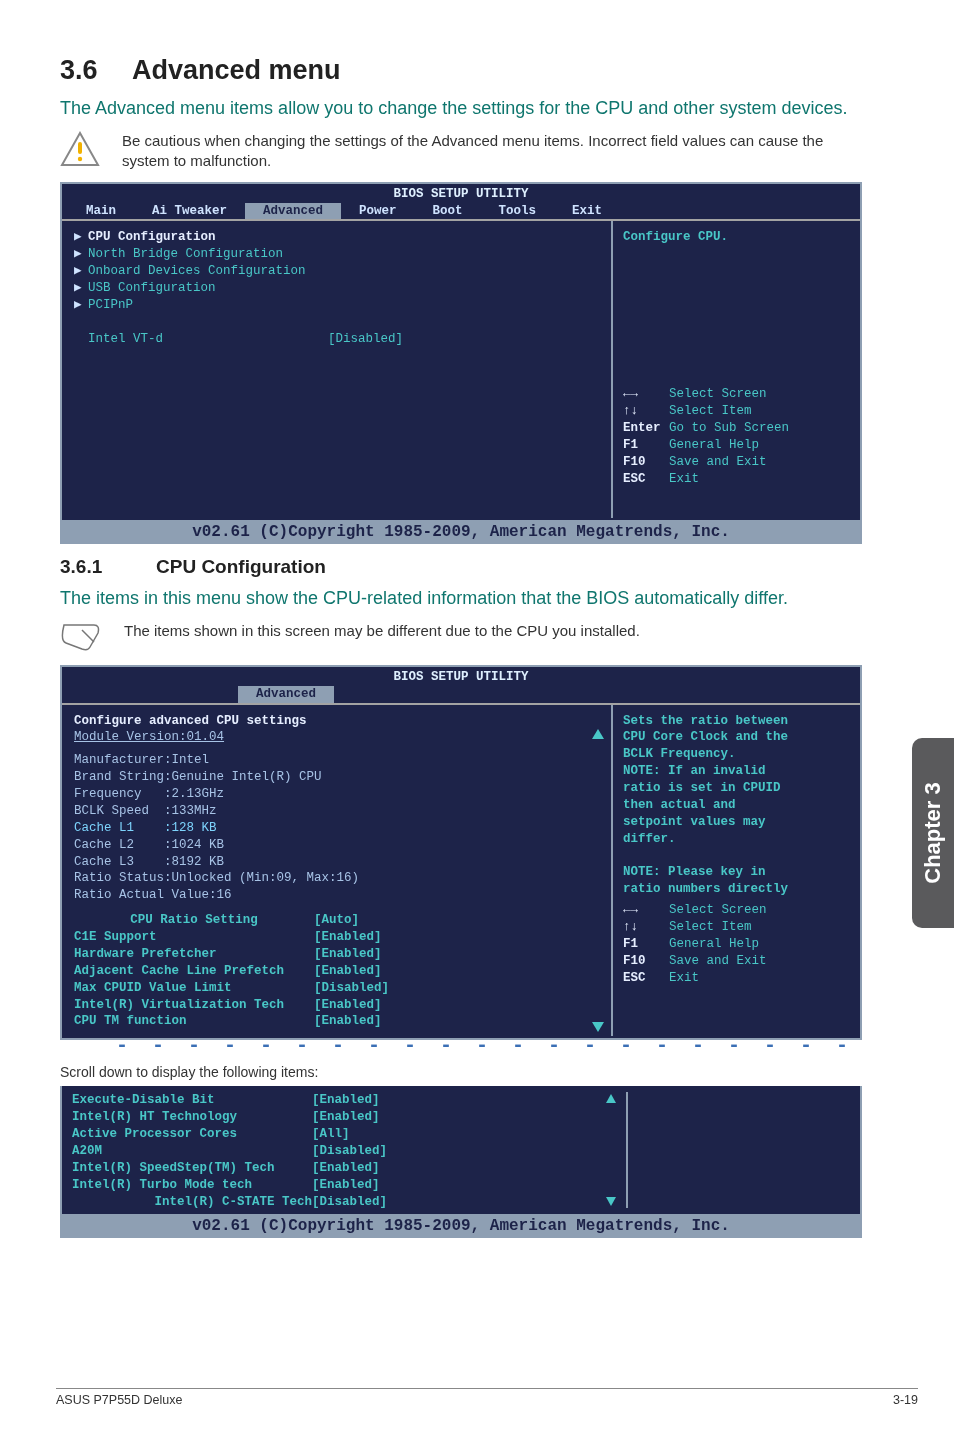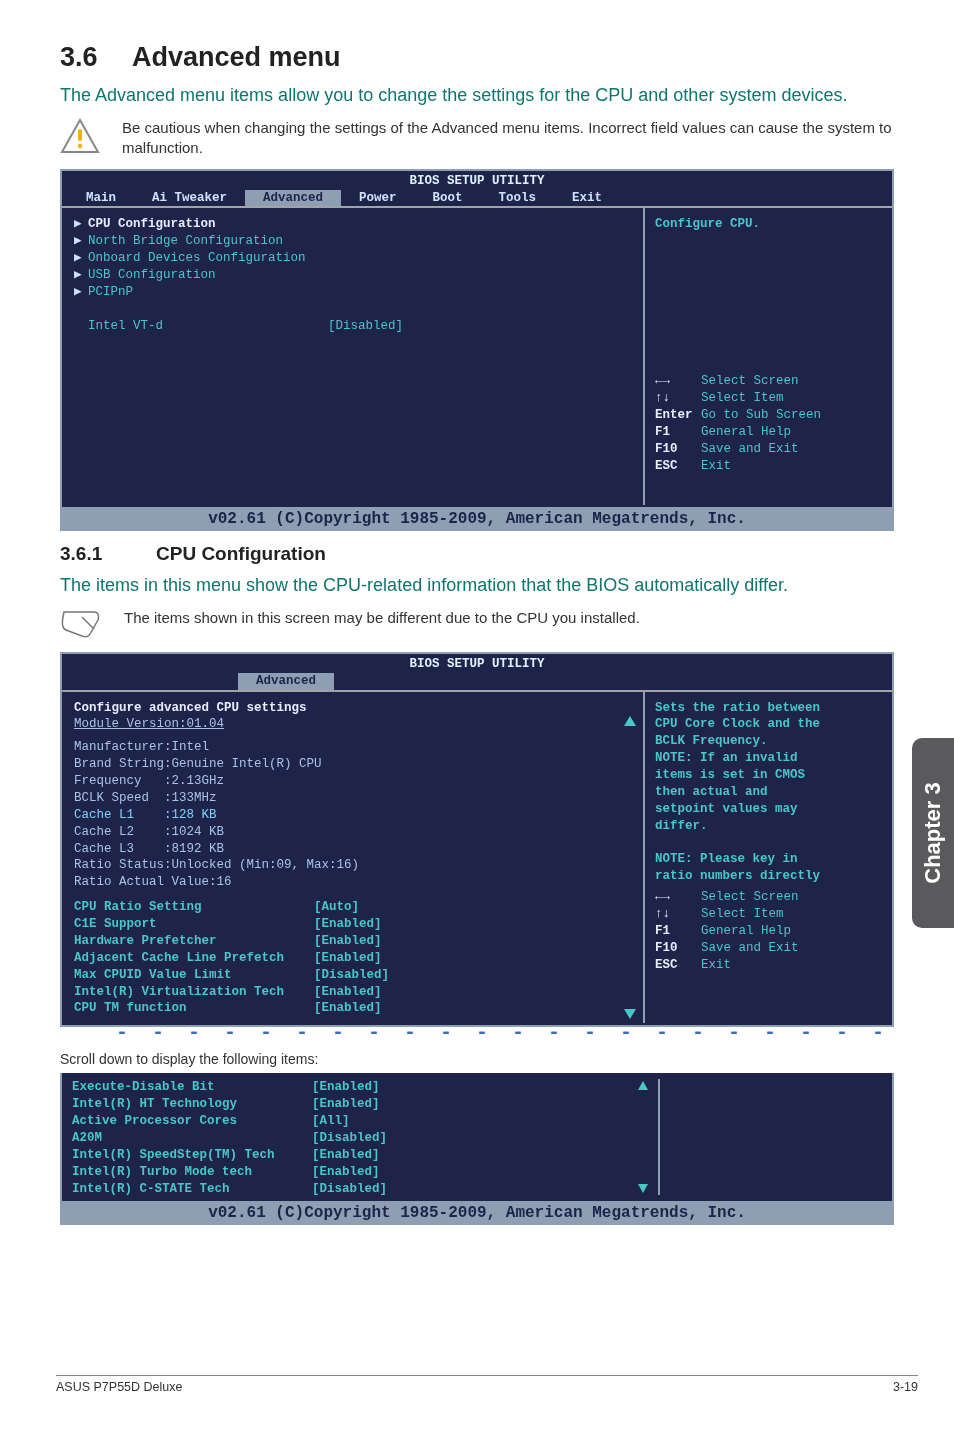--- a/index.html
+++ b/index.html
@@ -6,21 +6,22 @@
   body {
     margin: 0;
     padding: 0;
     font-family: Arial, Helvetica, sans-serif;
     background: #fff;
     color: #333;
     width: 954px;
     position: relative;
   }
   .content {
-    padding: 42px 60px 10px 60px;
+    padding: 42px 92px 10px 60px;
+    margin-top: 13px;
   }
   h1 {
     font-size: 27px;
     font-weight: bold;
     color: #222;
     margin: 0 0 10px 0;
   }
   .sno { display:inline-block; width:72px; }
   .intro {
     font-size: 18px;
@@ -259,38 +260,38 @@
 <div class="bios-row" style="color:#a7c3e6;">Manufacturer:Intel</div>
 <div class="bios-row" style="color:#a7c3e6;">Brand String:Genuine Intel(R) CPU</div>
 <div class="bios-row" style="color:#a7c3e6;">Frequency   :2.13GHz</div>
 <div class="bios-row" style="color:#a7c3e6;">BCLK Speed  :133MHz</div>
 <div class="bios-row" style="color:#7dd3fc;">Cache L1    :128 KB</div>
 <div class="bios-row" style="color:#a7c3e6;">Cache L2    :1024 KB</div>
 <div class="bios-row" style="color:#a7c3e6;">Cache L3    :8192 KB</div>
 <div class="bios-row" style="color:#a7c3e6;">Ratio Status:Unlocked (Min:09, Max:16)</div>
 <div class="bios-row" style="color:#a7c3e6;">Ratio Actual Value:16</div>
 <div style="height:8px;"></div>
-<div class="bios-row"><span class="cyan" style="display:inline-block;width:240px;font-weight:bold;">CPU Ratio Setting</span><span class="cyan" style="font-weight:bold;">[Auto]</span></div>
+<div class="bios-row"><span class="cyan" style="display:inline-block;width:240px;font-weight:bold;text-align:center;">CPU Ratio Setting</span><span class="cyan" style="font-weight:bold;">[Auto]</span></div>
 <div class="bios-row"><span class="cyan" style="display:inline-block;width:240px;font-weight:bold;">C1E Support</span><span class="cyan" style="font-weight:bold;">[Enabled]</span></div>
 <div class="bios-row"><span class="cyan" style="display:inline-block;width:240px;font-weight:bold;">Hardware Prefetcher</span><span class="cyan" style="font-weight:bold;">[Enabled]</span></div>
 <div class="bios-row"><span class="cyan" style="display:inline-block;width:240px;font-weight:bold;">Adjacent Cache Line Prefetch</span><span class="cyan" style="font-weight:bold;">[Enabled]</span></div>
 <div class="bios-row"><span class="cyan" style="display:inline-block;width:240px;font-weight:bold;">Max CPUID Value Limit</span><span class="cyan" style="font-weight:bold;">[Disabled]</span></div>
 <div class="bios-row"><span class="cyan" style="display:inline-block;width:240px;font-weight:bold;">Intel(R) Virtualization Tech</span><span class="cyan" style="font-weight:bold;">[Enabled]</span></div>
 <div class="bios-row"><span class="cyan" style="display:inline-block;width:240px;font-weight:bold;">CPU TM function</span><span class="cyan" style="font-weight:bold;">[Enabled]</span></div>
     </div>
     <div class="scrollcol">
       <span class="scroll-tri-up"></span>
       <span class="scroll-tri-down"></span>
     </div>
     <div class="bios-right">
 <pre class="rows cyan cpu-right-up"><span>Sets the ratio between</span>
 <span>CPU Core Clock and the</span>
 <span>BCLK Frequency.</span>
 <span>NOTE: If an invalid</span>
-<span>items is set in CMOS</span>
+<span>ratio is set in CPUID</span>
 <span>then actual and</span>
 <span>setpoint values may</span>
 <span>differ.</span>
 <span></span>
 <span>NOTE: Please key in</span>
 <span>ratio numbers directly</span>
 </pre>
 <div style="height:4px;"></div>
 <pre class="rows"><span class="white" style="display:inline-block;width:46px;">←→</span><span class="cyan">Select Screen</span>
 <span class="white" style="display:inline-block;width:46px;">↑↓</span><span class="cyan">Select Item</span>
@@ -306,21 +307,21 @@
 
 <p class="scroll-intro">Scroll down to display the following items:</p>
 
 <div class="bios3">
 <div class="bios3-row"><span style="display:inline-block;width:240px;">Execute-Disable Bit</span><span>[Enabled]</span></div>
 <div class="bios3-row"><span style="display:inline-block;width:240px;">Intel(R) HT Technology</span><span>[Enabled]</span></div>
 <div class="bios3-row"><span style="display:inline-block;width:240px;">Active Processor Cores</span><span>[All]</span></div>
 <div class="bios3-row"><span style="display:inline-block;width:240px;">A20M</span><span>[Disabled]</span></div>
 <div class="bios3-row"><span style="display:inline-block;width:240px;">Intel(R) SpeedStep(TM) Tech</span><span>[Enabled]</span></div>
 <div class="bios3-row"><span style="display:inline-block;width:240px;">Intel(R) Turbo Mode tech</span><span>[Enabled]</span></div>
-<div class="bios3-row"><span style="display:inline-block;width:240px;">Intel(R) C-STATE Tech</span><span>[Disabled]</span></div>
+<div class="bios3-row"><span style="display:inline-block;width:240px;text-align:right;">Intel(R) C-STATE Tech</span><span>[Disabled]</span></div>
   <div class="rcol">
     <div class="scrollcol3">
       <span class="scroll-tri-up" style="border-bottom-width:9px;border-left-width:5px;border-right-width:5px;"></span>
       <span class="scroll-tri-down" style="border-top-width:9px;border-left-width:5px;border-right-width:5px;"></span>
     </div>
   </div>
 </div>
 <div class="bios-copy">v02.61 (C)Copyright 1985-2009, American Megatrends, Inc.</div>
 
 </div>

